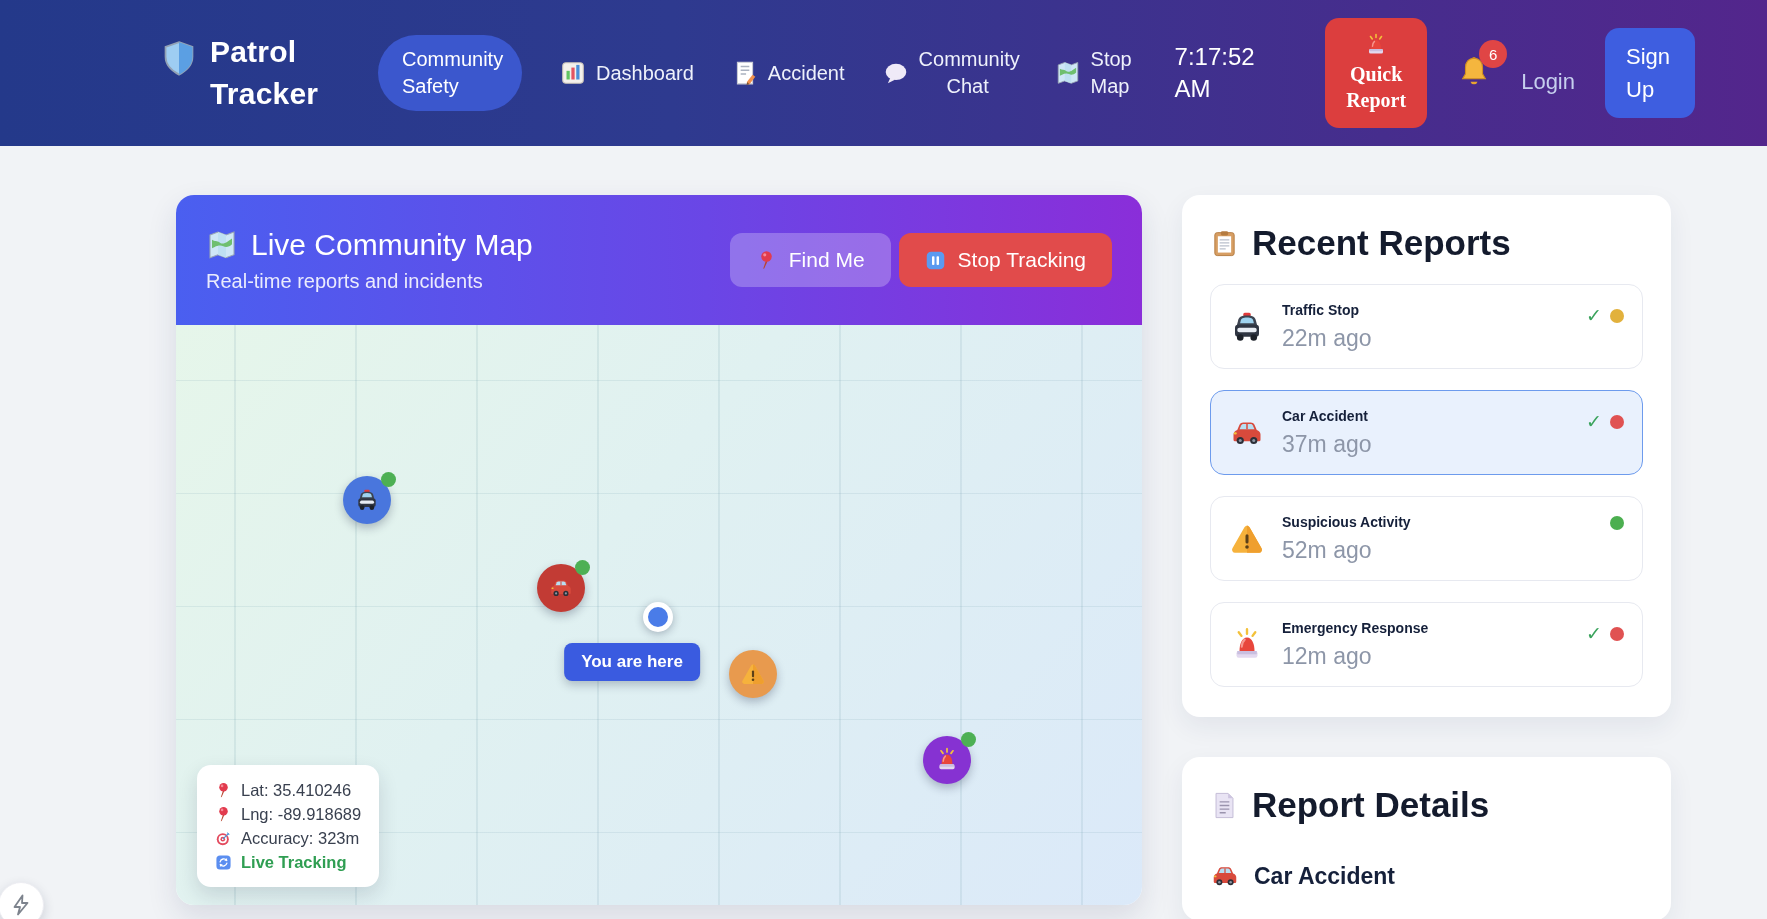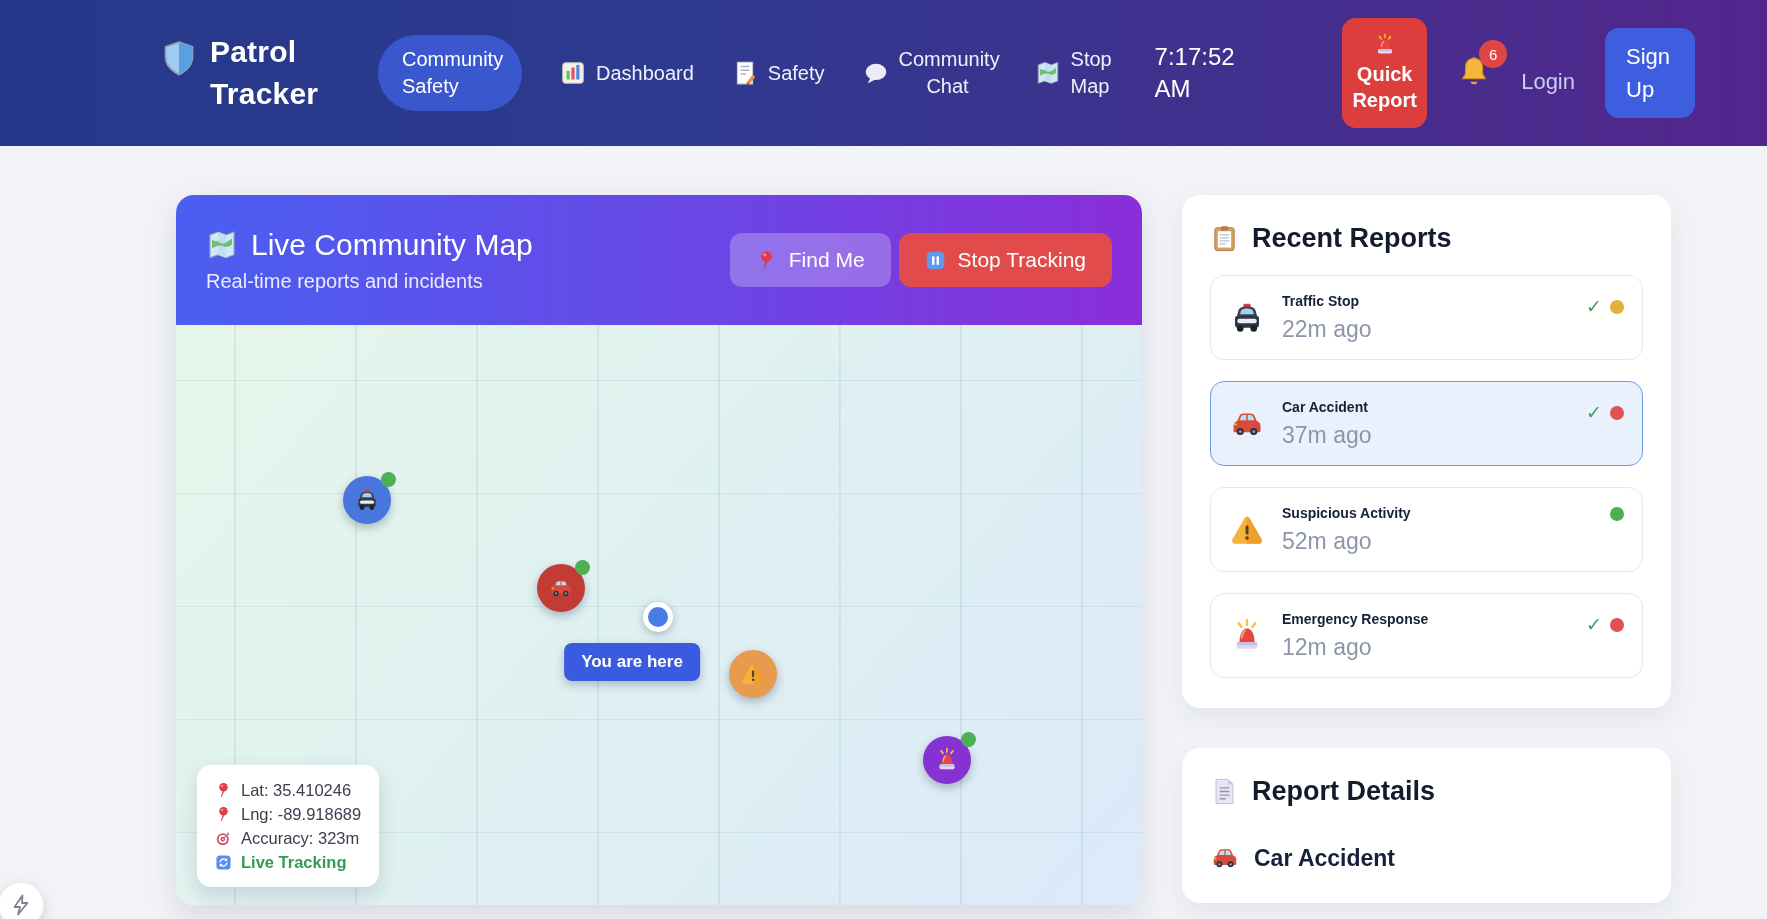--- a/index.html
+++ b/index.html
@@ -33,22 +33,22 @@
     background:#3b57cd; border-radius:999px; padding:11px 24px;
     color:#ffffff;
   }
   .nav-pill .label { display:block; width:96px; line-height:1.35; }
   .label-wrap-chat { width:98px; line-height:1.35;text-align:center; }
   .label-wrap-map { width:46px; line-height:1.35; }
   .nav-clock { color:#ffffff; font-size:24px; width:82px; line-height:1.35; }
 
   .nav-right { display:flex; align-items:center; gap:30px; margin-left:auto; }
   .quick-report-btn {
-    width:85px; min-height:110px; background:#dc3e3e; border:none; cursor:pointer;
-    border-radius:14px; color:#fff; font-family:Liberation Sans, sans-serif;
+    width:102px; min-height:110px; background:#dc3e3e; border:none; cursor:pointer;
+    border-radius:14px; color:#fff; font-family:Liberation Serif, serif;
     display:flex; flex-direction:column; align-items:center; justify-content:center;
     padding:10px 8px; gap:4px;
   }
   .quick-report-btn .icon { width:24px; height:24px; }
   .quick-report-btn .label { font-size:20px; font-weight:bold; line-height:1.3; text-align:center; }
   .bell-wrap { position:relative; cursor:pointer; }
   .bell-wrap .icon { width:34px; height:34px; }
   .badge {
     position:absolute; top:-14px; right:-16px;
     min-width:28px; height:28px; border-radius:50%;
@@ -132,21 +132,21 @@
   .tracking-row { color:#2f9e52; font-weight:bold; }
 
   
   .sidebar { flex:1; display:flex; flex-direction:column; gap:40px; }
   .card {
     background:#ffffff; border-radius:18px; padding:28px 28px 30px 28px;
     box-shadow:0 10px 26px rgba(30,40,90,.07);
   }
   .card-heading { display:flex; align-items:center; gap:13px; }
   .card-heading .icon { width:29px; height:29px; }
-  .card-title { font-size:27px; font-weight:bold; color:#141b2d; }
+  .card-title { font-size:35px; font-weight:bold; color:#141b2d; }
   .report-item {
     display:flex; align-items:center; gap:17px;
     border:1.5px solid #e7e9f0; border-radius:14px;
     padding:16px 18px; margin-top:21px; cursor:pointer; background:#fff;
   }
   .report-item.selected { background:#e9f1fd; border-color:#6d9bed; }
   .report-item .icon { width:36px; height:36px; }
   .r-texts { flex:1; }
   .r-title { font-size:14px; font-weight:bold; color:#15203a; }
   .r-time { font-size:23px; color:#8d96a8; margin-top:6px; }
@@ -197,21 +197,21 @@
     </div>
     <div class="nav-item">
       <span class="icon">
           <svg viewBox="0 0 24 24">
             <path d="M5 2h14v20H5z" fill="#ffffff" stroke="#c9ccd4"></path>
             <path d="M8 6h8M8 9.5h8M8 13h5" stroke="#aab2c0" stroke-width="1.4"></path>
             <path d="M13.5 20.5l5.5-7 2.5 2-5.5 7z" fill="#f0924e"></path>
             <path d="M16 22.3l-2.6.7.7-2.7z" fill="#7a5230"></path>
           </svg>
         </span>
-      <span>Safety</span>
+      <span>Accident</span>
     </div>
     <div class="nav-item">
       <span class="icon">
           <svg viewBox="0 0 24 24">
             <ellipse cx="12" cy="11" rx="9.5" ry="7.5" fill="#efeaf8"></ellipse>
             <path d="M7 16l-2.5 5.5 6.5-3.2z" fill="#efeaf8"></path>
           </svg>
         </span>
       <span class="label-wrap-chat">Community Chat</span>
     </div>

